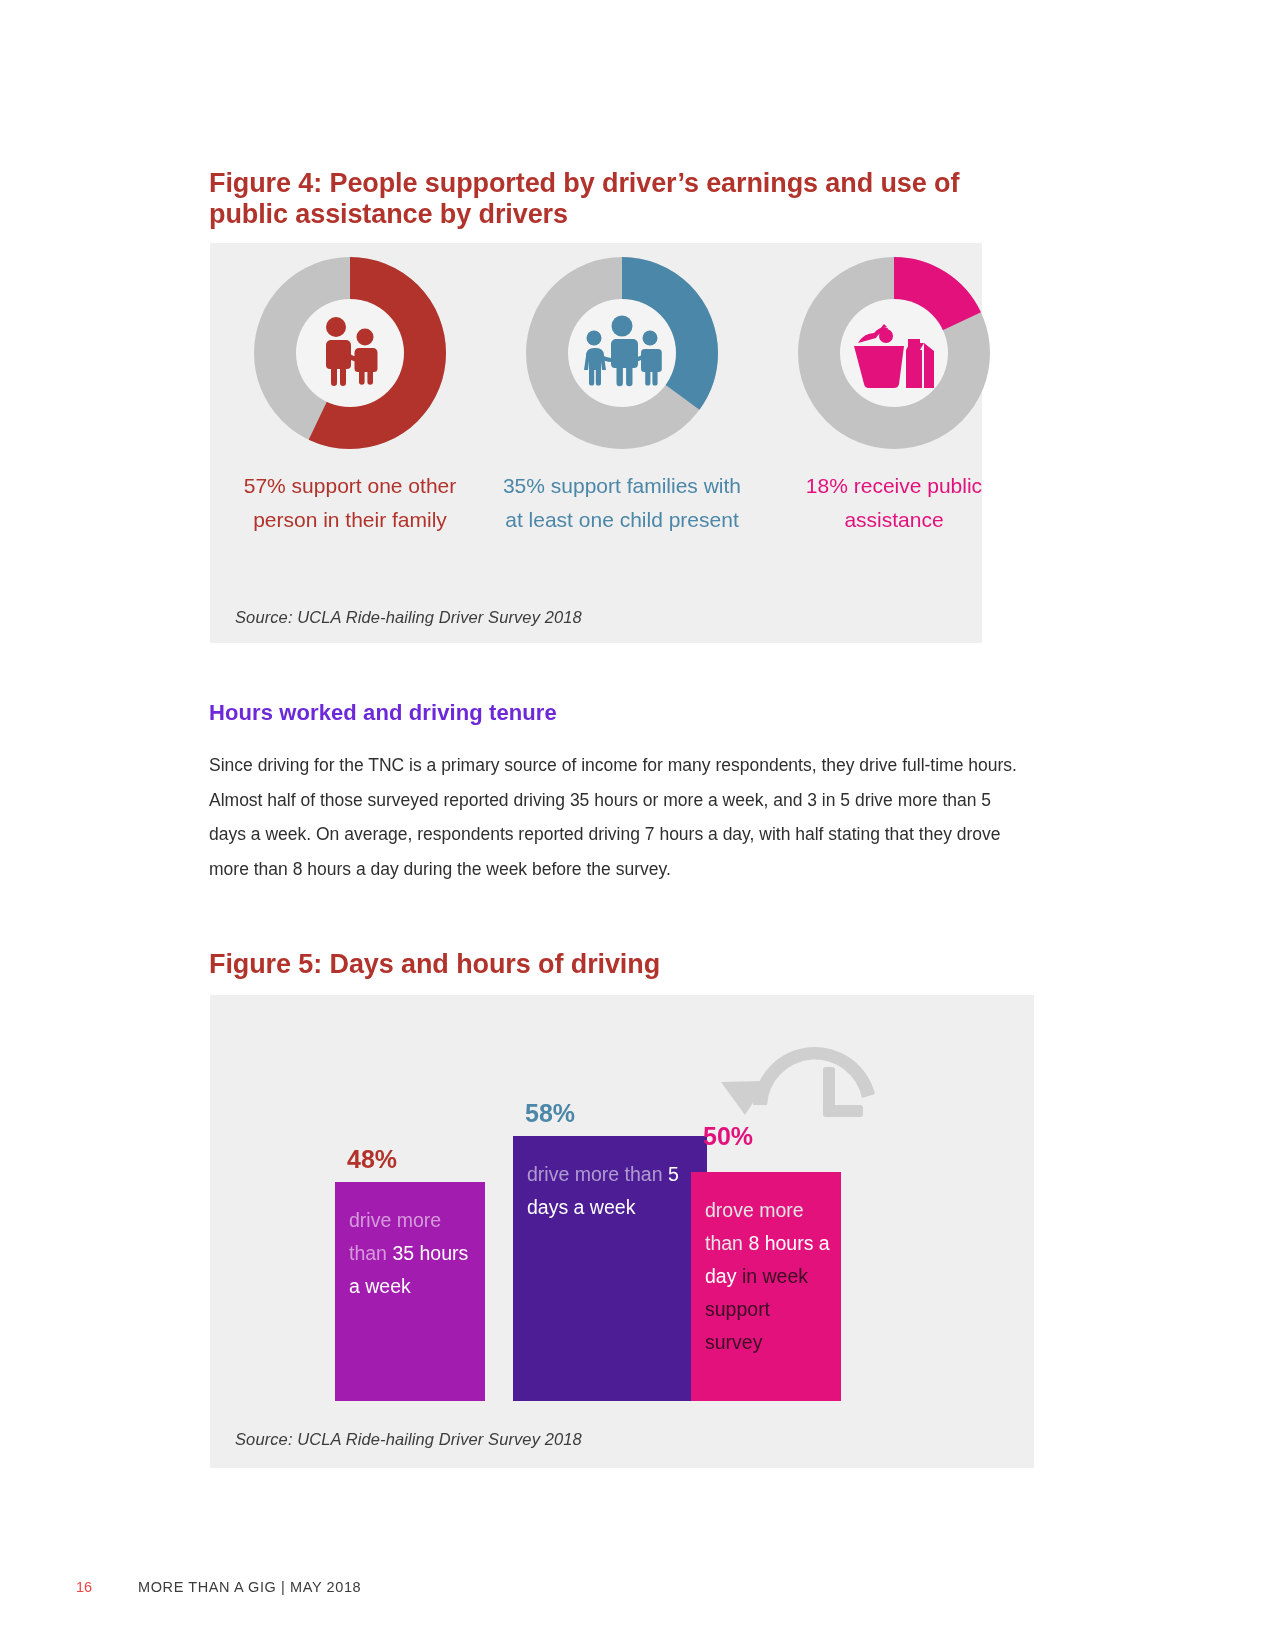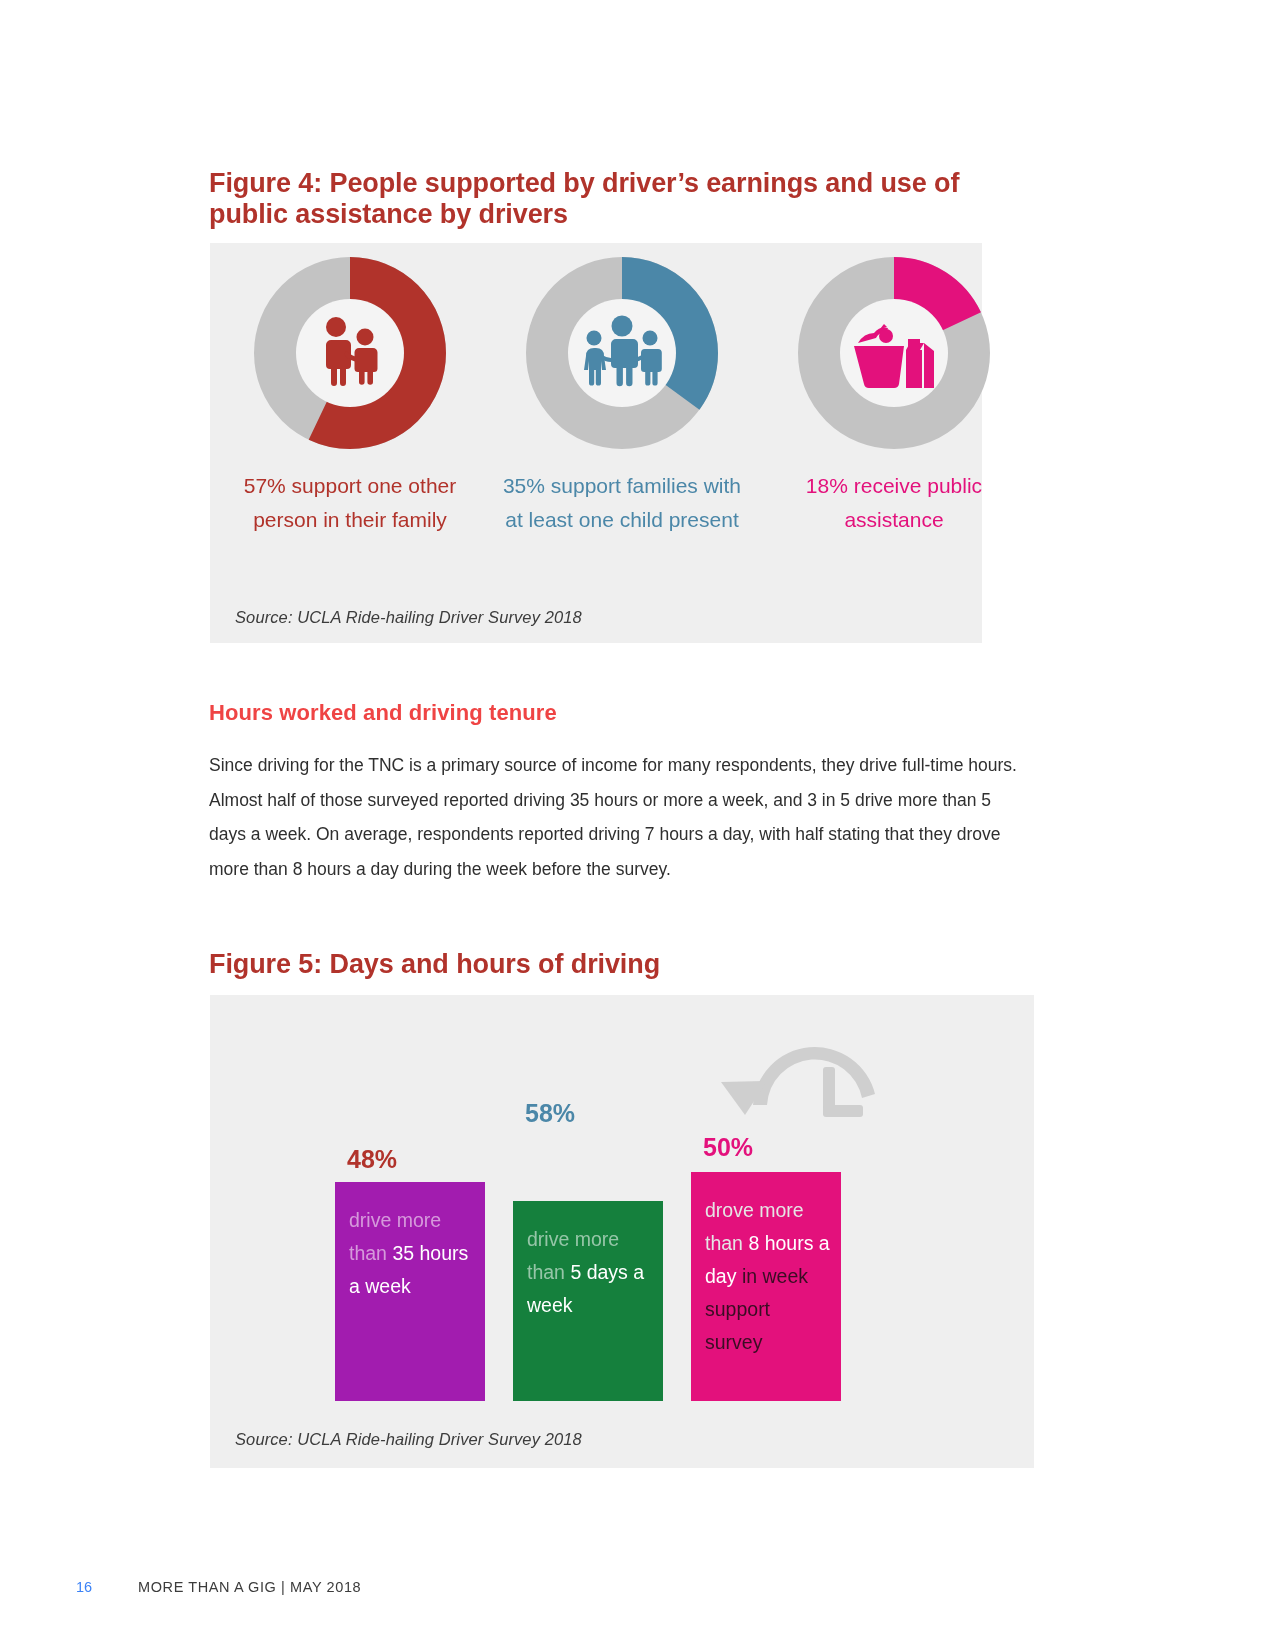--- a/index.html
+++ b/index.html
@@ -102,21 +102,21 @@
   }
   #fig4-src { left: 235px; top: 608px; }
 
   
   #section-heading {
     position: absolute;
     left: 209px;
     top: 700px;
     font-size: 22px;
     font-weight: bold;
-    color: #ef4444;
+    color: #6d28d9;
     letter-spacing: 0.1px;
   }
   #body-para {
     position: absolute;
     left: 209px;
     top: 748px;
     width: 818px;
     font-size: 17.5px;
     line-height: 34.5px;
     color: #2f2f2f;
@@ -187,21 +187,21 @@
   }
   .dim { opacity: 0.55; }
   .lit { color: #ffffff; }
 
   #fig5-src { left: 235px; top: 1430px; }
   #footer-page {
     position: absolute;
     left: 76px;
     bottom: 55px;
     font-size: 14.5px;
-    color: #3b82f6;
+    color: #ef4444;
   }
   #footer-text {
     position: absolute;
     left: 138px;
     bottom: 55px;
     font-size: 14.5px;
     color: #3c3c3c;
     letter-spacing: 0.6px;
   }
 </style>
@@ -315,30 +315,30 @@
           <div class="bar" id="bar1" style="background: #a21caf; height: 219px;">
             <div class="bar-label">
               <span class="dim lit">drive more than</span>
               <span class="lit">35 hours a week</span>
             </div>
           </div>
         </div>
 
         <div class="bar-wrap b2" id="w2">
           <div class="bar-value" id="v2" style="color: rgb(75, 135, 168); bottom: 273px;">58%</div>
-          <div class="bar" id="bar2" style="background: #15803d; height: 200px;">
+          <div class="bar" id="bar2" style="background: #4c1d95; height: 265px; padding-left: 44px;">
             <div class="bar-label">
               <span class="dim lit">drive more than</span>
               <span class="lit">5 days a week</span>
             </div>
           </div>
         </div>
 
         <div class="bar-wrap b3" id="w3">
-          <div class="bar-value" id="v3" style="color: rgb(227, 17, 124); bottom: 239px;">50%</div>
+          <div class="bar-value" id="v3" style="color: rgb(227, 17, 124); bottom: 250px;">50%</div>
           <div class="bar" id="bar3" style="background: rgb(227, 17, 124); height: 229px;">
             <div class="bar-label">
               <span style="color:#e5e5e5">drove more than</span>
               <span class="lit">8 hours a day</span>
               <span style="color:#3a0d23">in week support survey</span>
             </div>
           </div>
         </div>
 
       </div>

